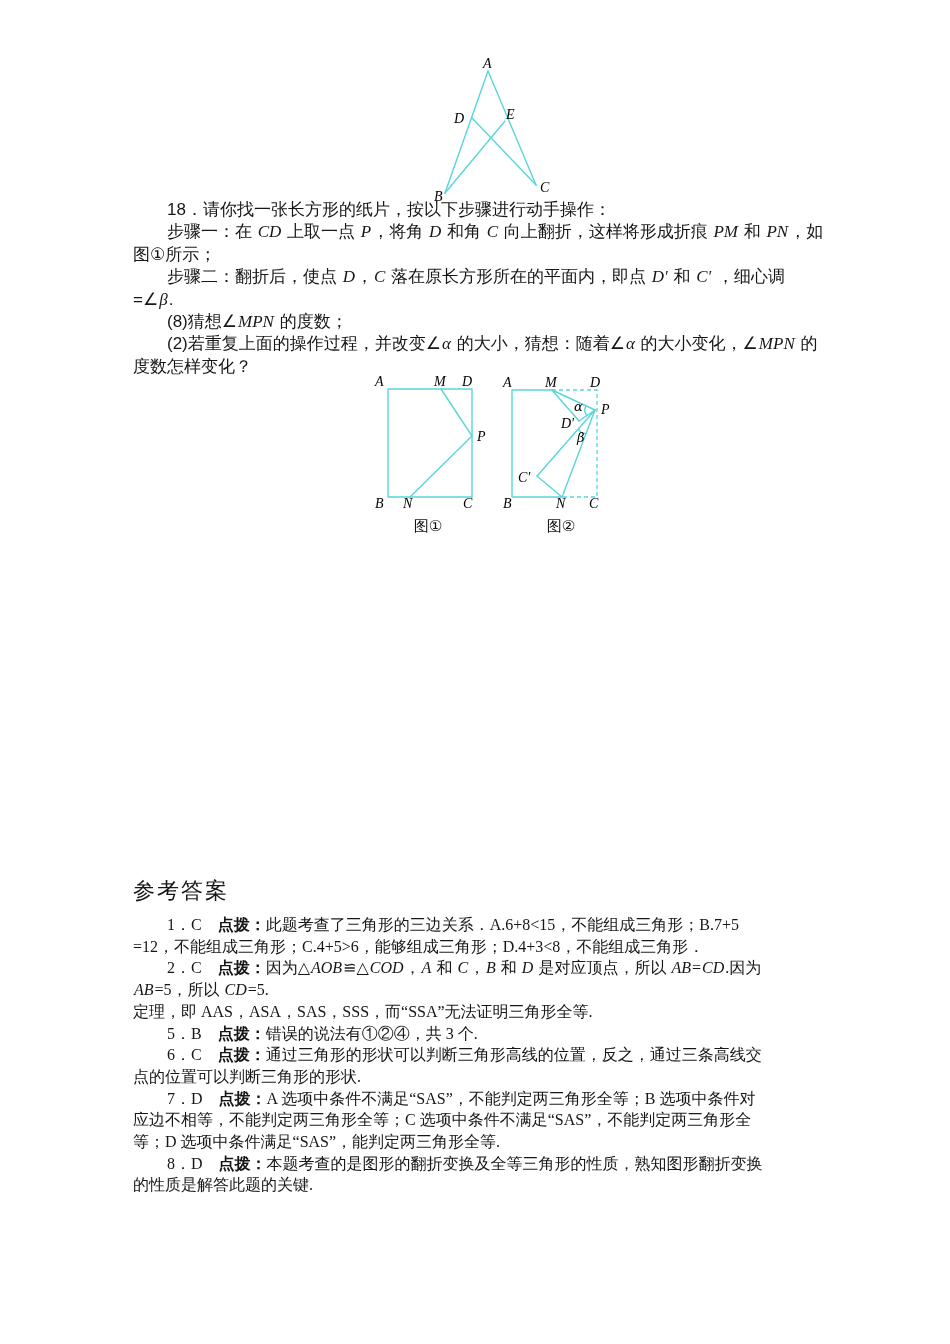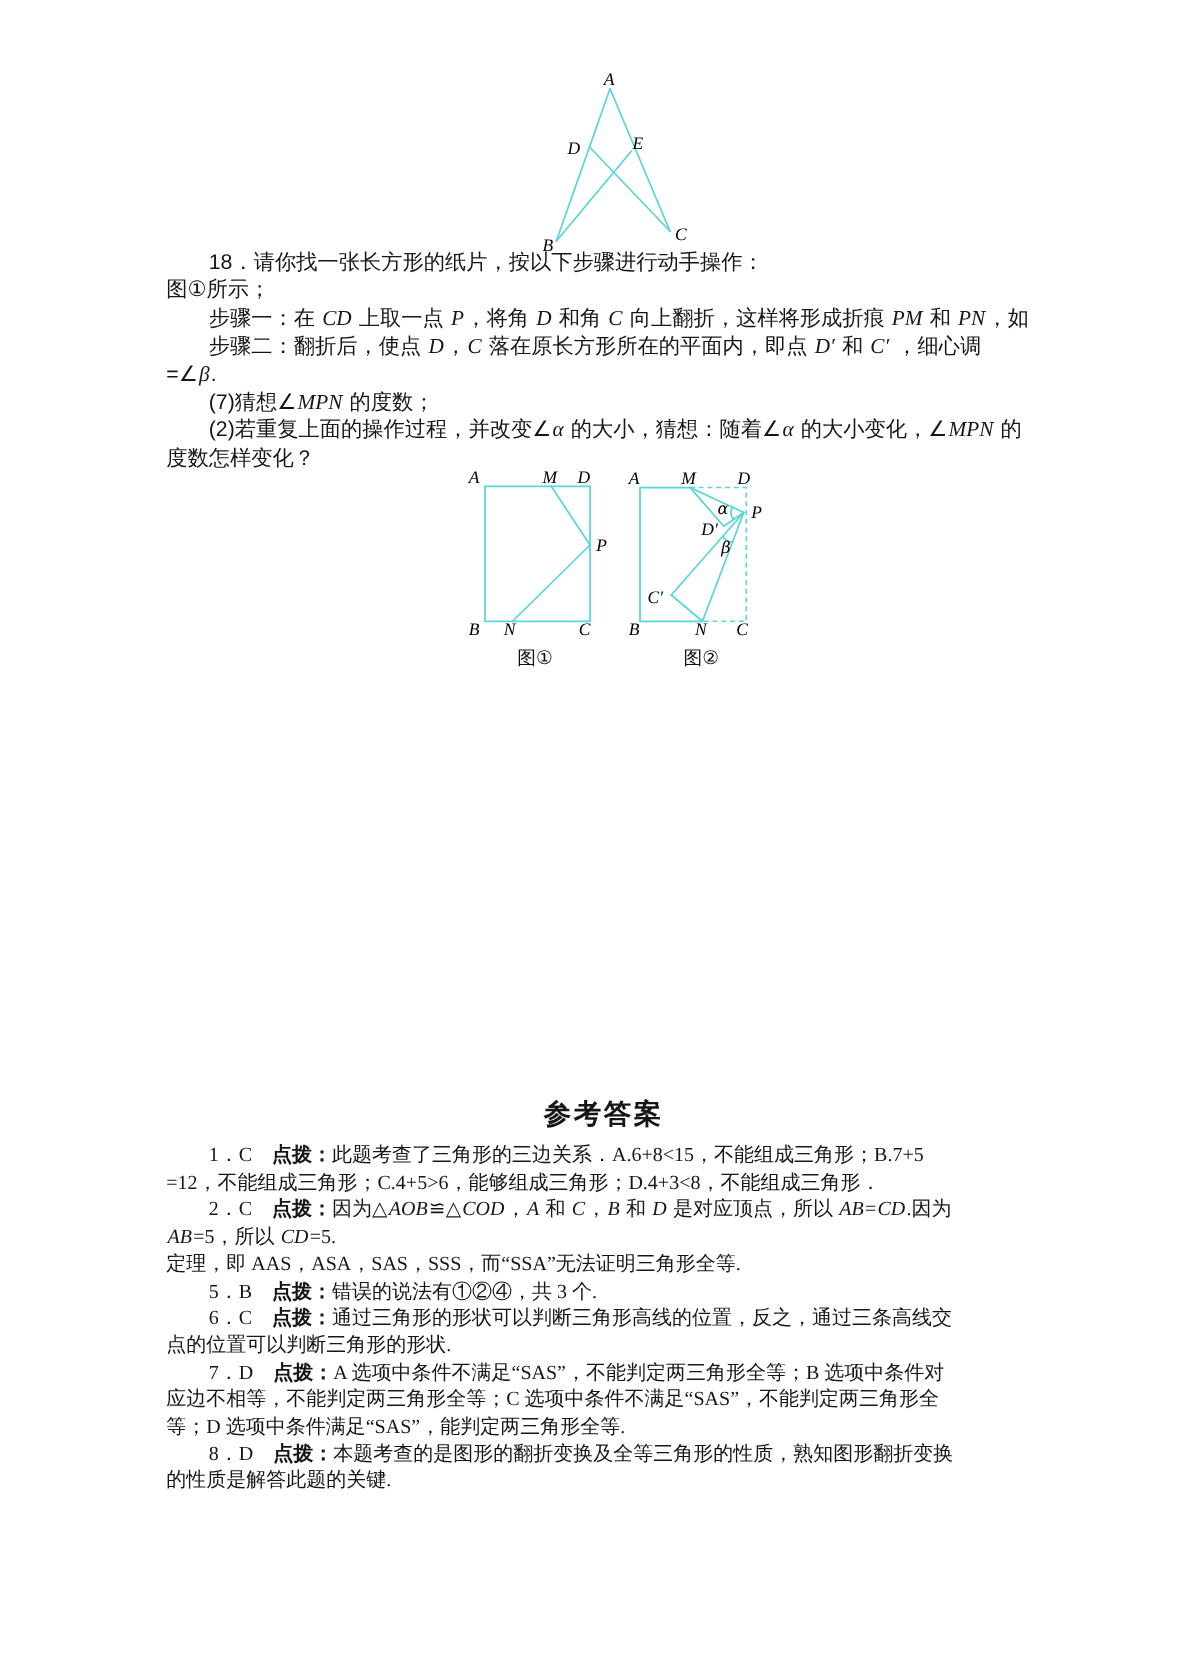--- a/index.html
+++ b/index.html
@@ -26,21 +26,21 @@
   .pline{white-space:nowrap;}
   .ind{padding-left:34px;}
   .mv{font-style:italic;font-family:"Liberation Serif","DejaVu Serif",serif;padding:0 1px;}
   .bd{font-weight:bold;font-family:"Liberation Sans","DejaVu Sans",sans-serif;text-align:center;}
   .answers{
     position:absolute;left:133px;top:879px;width:700px;
     font-size:16px;line-height:21.7px;
     font-family:"Liberation Serif","DejaVu Serif",serif;
   }
   .atitle{
-    text-align:center;font-size:22px;font-weight:bold;line-height:24px;
+    font-size:22px;font-weight:normal;line-height:24px;
     font-family:"Liberation Sans","DejaVu Sans",sans-serif;margin-bottom:11px;letter-spacing:2px;
   }
   .aline{white-space:nowrap;}
 </style>
 </head>
 <body>
 
 <div class="page">
 
   <svg class="fig-top" viewBox="408 46 165 165">
@@ -52,25 +52,25 @@
     </g>
     <text class="fl" x="483" y="68">A</text>
     <text class="fl" x="454" y="123">D</text>
     <text class="fl" x="506" y="119">E</text>
     <text class="fl" x="434" y="201">B</text>
     <text class="fl" x="540" y="192">C</text>
   </svg>
 
   <div class="ptext">
     <div class="pline ind"><span>18．请你找一张长方形的纸片，按以下步骤进行动手操作：</span></div>
+    <div class="pline ind"><span>步骤一：在 </span><span class="mv">CD</span><span> 上取一点 </span><span class="mv">P</span><span>，将角 </span><span class="mv">D</span><span> 和角 </span><span class="mv">C</span><span> 向上翻折，这样将形成折痕 </span><span class="mv">PM</span><span> 和 </span><span class="mv">PN</span><span>，如</span></div>
     <div class="pline"><span>图①所示；</span></div>
-    <div class="pline ind"><span>步骤一：在 </span><span class="mv">CD</span><span> 上取一点 </span><span class="mv">P</span><span>，将角 </span><span class="mv">D</span><span> 和角 </span><span class="mv">C</span><span> 向上翻折，这样将形成折痕 </span><span class="mv">PM</span><span> 和 </span><span class="mv">PN</span><span>，如</span></div>
     <div class="pline ind"><span>步骤二：翻折后，使点 </span><span class="mv">D</span><span>，</span><span class="mv">C</span><span> 落在原长方形所在的平面内，即点 </span><span class="mv">D′</span><span> 和 </span><span class="mv">C′</span><span> ，细心调</span></div>
     <div class="pline"><span>=∠</span><span class="mv">β</span><span>.</span></div>
-    <div class="pline ind"><span>(7)猜想∠</span><span class="mv">MPN</span><span> 的度数；</span></div>
+    <div class="pline ind"><span>(8)猜想∠</span><span class="mv">MPN</span><span> 的度数；</span></div>
     <div class="pline ind"><span>(2)若重复上面的操作过程，并改变∠</span><span class="mv">α</span><span> 的大小，猜想：随着∠</span><span class="mv">α</span><span> 的大小变化，∠</span><span class="mv">MPN</span><span> 的</span></div>
     <div class="pline"><span>度数怎样变化？</span></div>
   </div>
 
   <svg class="fig-bottom" viewBox="365 370 270 172">
 
     <g>
       <rect class="cy" x="388" y="389" width="84" height="108"></rect>
       <polyline class="cy" points="441,389 472,436 410,497"></polyline>
       <text class="fl" x="375" y="386">A</text>

